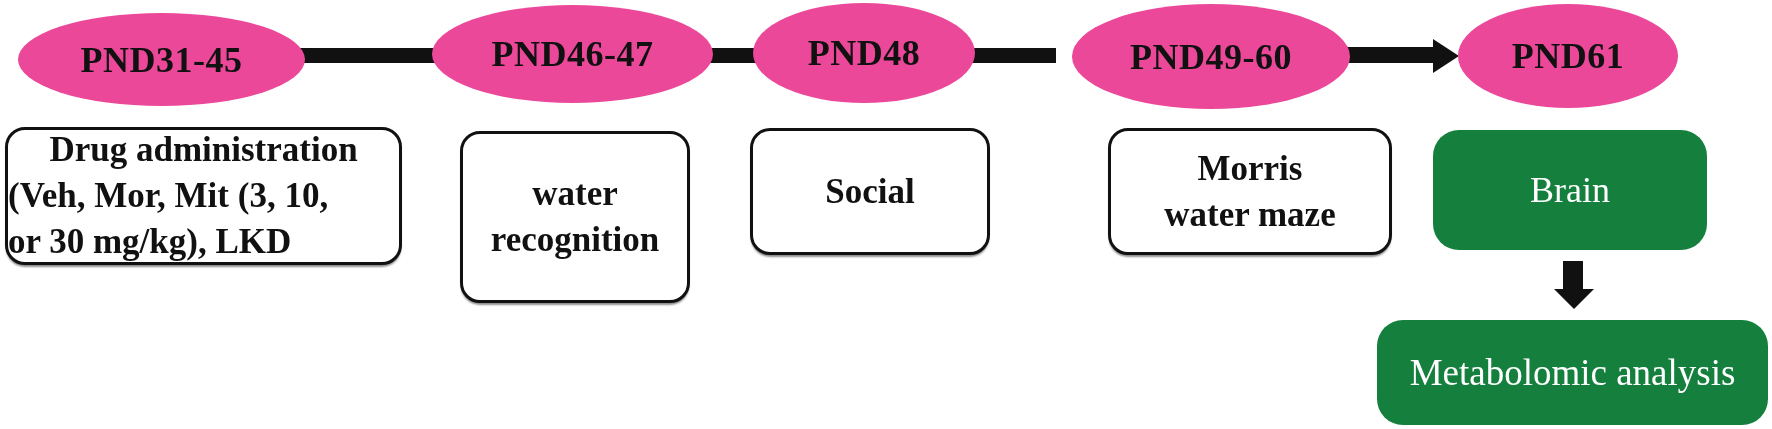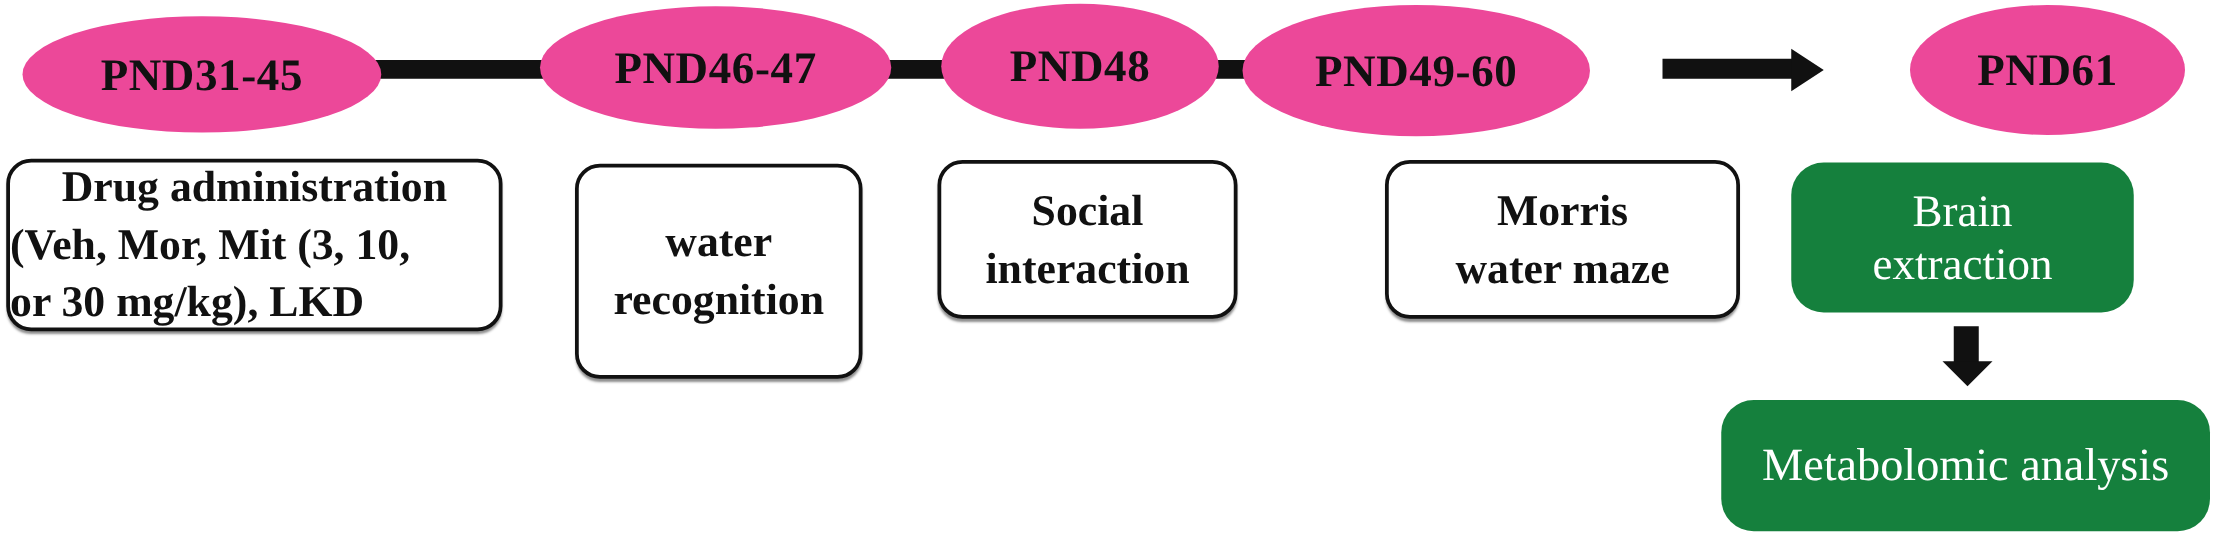--- a/index.html
+++ b/index.html
@@ -16,22 +16,22 @@
     position:absolute;
     background:#ec4899;
     border-radius:50%;
     display:flex;align-items:center;justify-content:center;
     font-weight:bold;font-size:36px;letter-spacing:0.5px;
     z-index:2;
   }
   #e1{left:18px;top:13px;width:287px;height:93px;}
   #e2{left:432px;top:5px;width:281px;height:98px;}
   #e3{left:753px;top:3px;width:222px;height:100px;}
-  #e4{left:994px;top:4px;width:278px;height:105px;}
-  #e5{left:1528px;top:4px;width:220px;height:104px;align-items:center;}
+  #e4{left:1072px;top:4px;width:278px;height:105px;}
+  #e5{left:1458px;top:4px;width:220px;height:104px;align-items:center;}
 
   
   .conn{position:absolute;background:#111111;z-index:1;}
   #c1{left:298px;top:48px;width:140px;height:15px;}
   #c2{left:708px;top:48px;width:50px;height:15px;}
   #c3{left:970px;top:48px;width:86px;height:15px;}
   #c4-shaft{left:1330px;top:47px;width:104px;height:16px;}
   #c4-head{
     position:absolute;left:1433px;top:39px;width:0;height:0;z-index:1;
     border-top:17px solid transparent;
@@ -114,30 +114,28 @@
     <span class="task-line center">Drug administration</span>
     <span class="task-line left">(Veh, Mor, Mit (3, 10,</span>
     <span class="task-line left">or 30 mg/kg), LKD</span>
   </div>
   <div id="b2" class="task-box">
     <span class="task-line center">water</span>
     <span class="task-line center">recognition</span>
   </div>
   <div id="b3" class="task-box">
     <span class="task-line center">Social</span>
-    <span class="task-line center">interaction</span>
   </div>
   <div id="b4" class="task-box">
     <span class="task-line center">Morris</span>
     <span class="task-line center">water maze</span>
   </div>
 
   <div id="b5" class="black-box">
     <span class="task-line center">Brain</span>
-    <span class="task-line center">extraction</span>
   </div>
 
   <div id="down-arrow-shaft"></div>
   <div id="down-arrow-head"></div>
 
   <div id="b6" class="black-box">
     <span class="task-line center">Metabolomic analysis</span>
   </div>
 
 </div>

